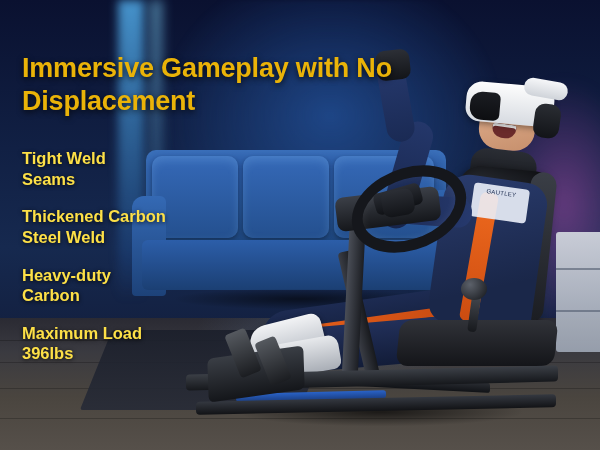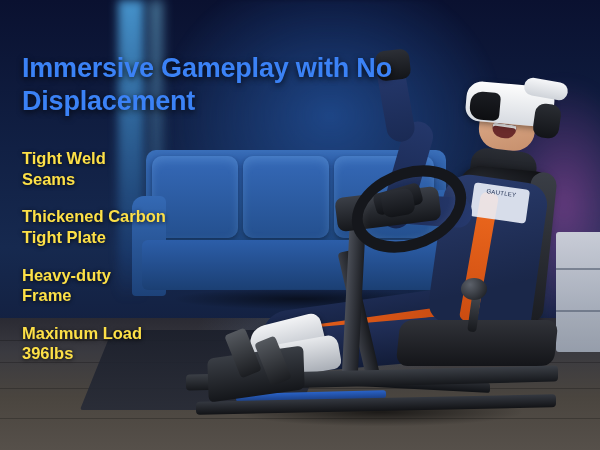--- a/index.html
+++ b/index.html
@@ -426,21 +426,21 @@
     background: linear-gradient(180deg,#2a2d33,#121418);
     border-radius: 10px;
     transform: rotate(8deg);
   }
 
   
   .headline {
     position: absolute;
     left: 22px; top: 52px;
     width: 380px;
-    color: #3b82f6;
+    color: #eab308;
     font-size: 27px;
     font-weight: bold;
     line-height: 1.22;
     letter-spacing: -0.2px;
     text-shadow: 0 2px 6px rgba(0,0,0,.75);
   }
   .feature-list {
     position: absolute;
     left: 22px; top: 148px;
     width: 230px;
@@ -539,20 +539,20 @@
   <div class="pedal-plate"></div>
   <div class="pedal-a"></div>
   <div class="pedal-b"></div>
 
   <div class="headline">Immersive Gameplay with No Displacement</div>
 
   <div class="feature-list">
     <div class="feature">Tight Weld
 Seams</div>
     <div class="feature">Thickened Carbon
-Tight Plate</div>
+Steel Weld</div>
     <div class="feature">Heavy-duty
-Frame</div>
+Carbon</div>
     <div class="feature">Maximum Load
 396lbs</div>
   </div>
 
 </div>
 
 </body></html>

